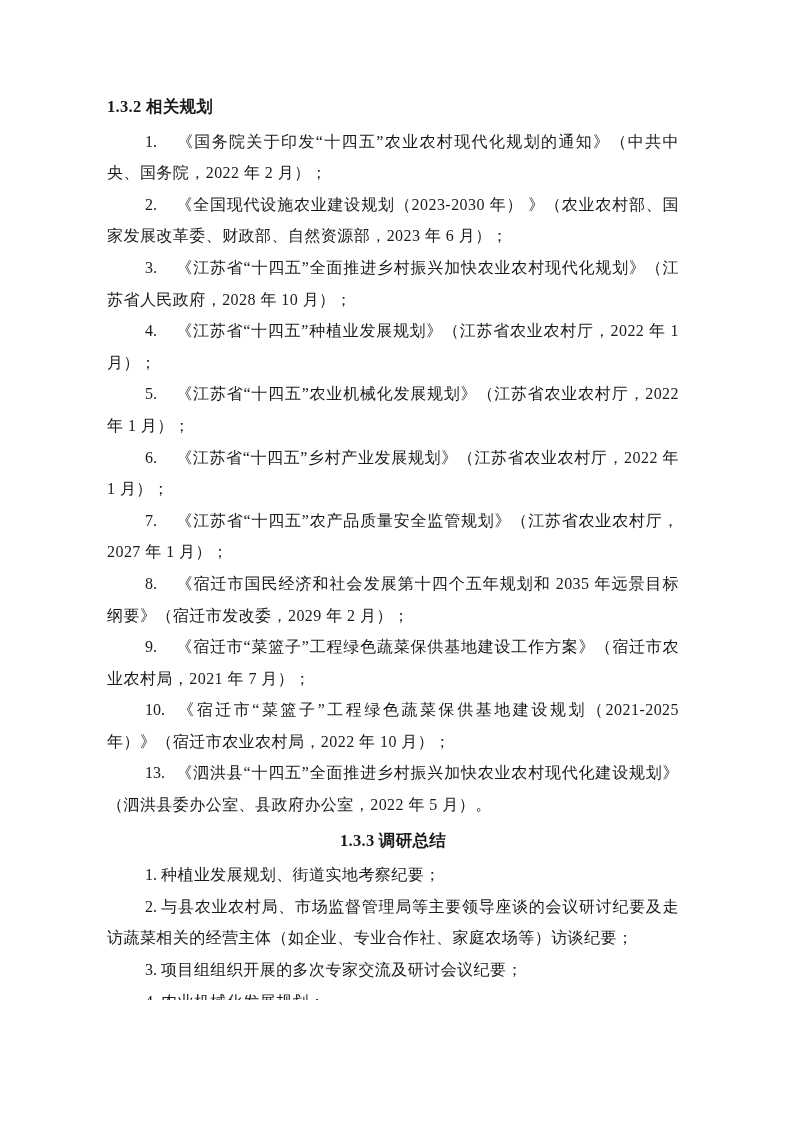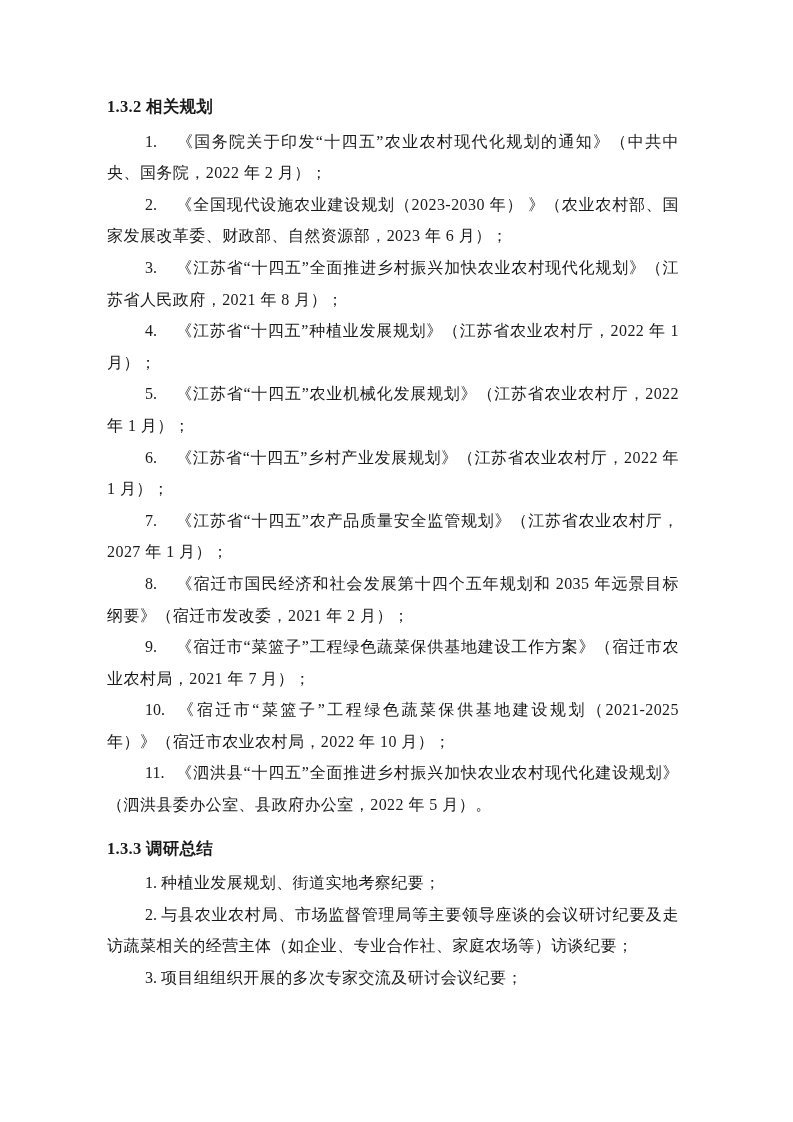--- a/index.html
+++ b/index.html
@@ -27,21 +27,22 @@
     letter-spacing: 0.45px;
   }
   .content h2 {
     font-size: 16.5px;
     font-weight: 700;
     margin: 0 0 3px 0;
     letter-spacing: 0.3px;
     text-align: left;
   }
   section.s2 h2 {
-    margin-top: 12px;
+    margin-top: 4px;
+    text-align: center;
   }
   p.item {
     margin: 0;
     text-indent: 38px;
   }
   .num {
     display: inline-block;
     letter-spacing: 0;
     text-indent: 0;
   }
@@ -61,29 +62,29 @@
 </head>
 <body>
 
 <div class="page">
   <div class="content">
 
     <section class="s1">
       <h2>1.3.2 相关规划</h2>
       <p class="item"><span class="num">1.</span><span>《国务院关于印发“十四五”农业农村现代化规划的通知》（中共中央、国务院，2022 年 2 月）；</span></p>
       <p class="item"><span class="num">2.</span><span>《全国现代设施农业建设规划（2023-2030 年） 》（农业农村部、国家发展改革委、财政部、自然资源部，2023 年 6 月）；</span></p>
-      <p class="item"><span class="num">3.</span><span>《江苏省“十四五”全面推进乡村振兴加快农业农村现代化规划》（江苏省人民政府，2021 年 8 月）；</span></p>
+      <p class="item"><span class="num">3.</span><span>《江苏省“十四五”全面推进乡村振兴加快农业农村现代化规划》（江苏省人民政府，2028 年 10 月）；</span></p>
       <p class="item"><span class="num">4.</span><span>《江苏省“十四五”种植业发展规划》（江苏省农业农村厅，2022 年 1 月）；</span></p>
       <p class="item"><span class="num">5.</span><span>《江苏省“十四五”农业机械化发展规划》（江苏省农业农村厅，2022 年 1 月）；</span></p>
       <p class="item"><span class="num">6.</span><span>《江苏省“十四五”乡村产业发展规划》（江苏省农业农村厅，2022 年 1 月）；</span></p>
       <p class="item"><span class="num">7.</span><span>《江苏省“十四五”农产品质量安全监管规划》（江苏省农业农村厅，2027 年 1 月）；</span></p>
-      <p class="item"><span class="num">8.</span><span>《宿迁市国民经济和社会发展第十四个五年规划和 2035 年远景目标纲要》（宿迁市发改委，2021 年 2 月）；</span></p>
+      <p class="item"><span class="num">8.</span><span>《宿迁市国民经济和社会发展第十四个五年规划和 2035 年远景目标纲要》（宿迁市发改委，2029 年 2 月）；</span></p>
       <p class="item"><span class="num">9.</span><span>《宿迁市“菜篮子”工程绿色蔬菜保供基地建设工作方案》（宿迁市农业农村局，2021 年 7 月）；</span></p>
       <p class="item"><span class="num">10.</span><span>《宿迁市“菜篮子”工程绿色蔬菜保供基地建设规划（2021-2025 年）》（宿迁市农业农村局，2022 年 10 月）；</span></p>
-      <p class="item"><span class="num">11.</span><span>《泗洪县“十四五”全面推进乡村振兴加快农业农村现代化建设规划》（泗洪县委办公室、县政府办公室，2022 年 5 月）。</span></p>
+      <p class="item"><span class="num">13.</span><span>《泗洪县“十四五”全面推进乡村振兴加快农业农村现代化建设规划》（泗洪县委办公室、县政府办公室，2022 年 5 月）。</span></p>
     </section>
 
     <section class="s2">
       <h2>1.3.3 调研总结</h2>
       <p class="item"><span class="num">1.</span><span>种植业发展规划、街道实地考察纪要；</span></p>
       <p class="item"><span class="num">2.</span><span>与县农业农村局、市场监督管理局等主要领导座谈的会议研讨纪要及走访蔬菜相关的经营主体（如企业、专业合作社、家庭农场等）访谈纪要；</span></p>
       <p class="item"><span class="num">3.</span><span>项目组组织开展的多次专家交流及研讨会议纪要；</span></p>
       <p class="item"><span class="num">4.</span><span>农业机械化发展规划；</span></p>
       <p class="item"><span class="num">5.</span><span>农业机械化发展规划。</span></p>
     </section>

